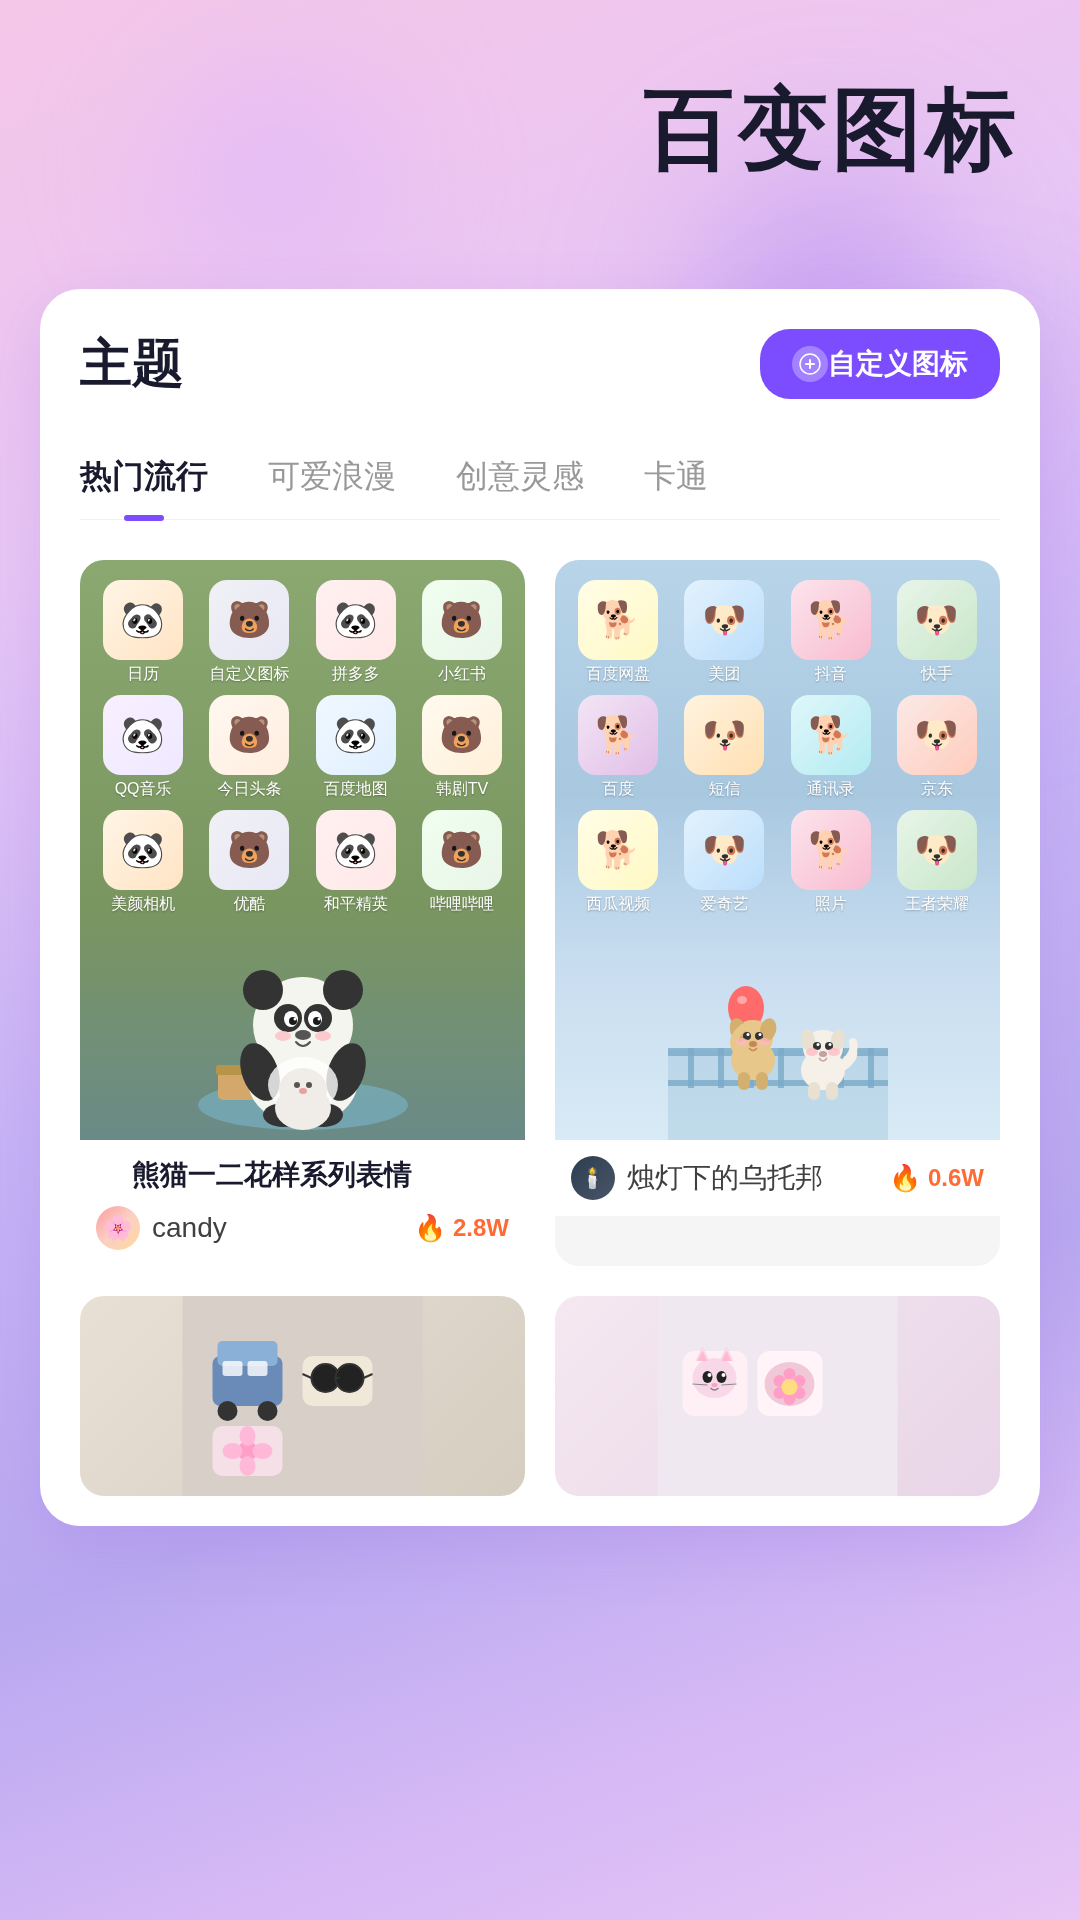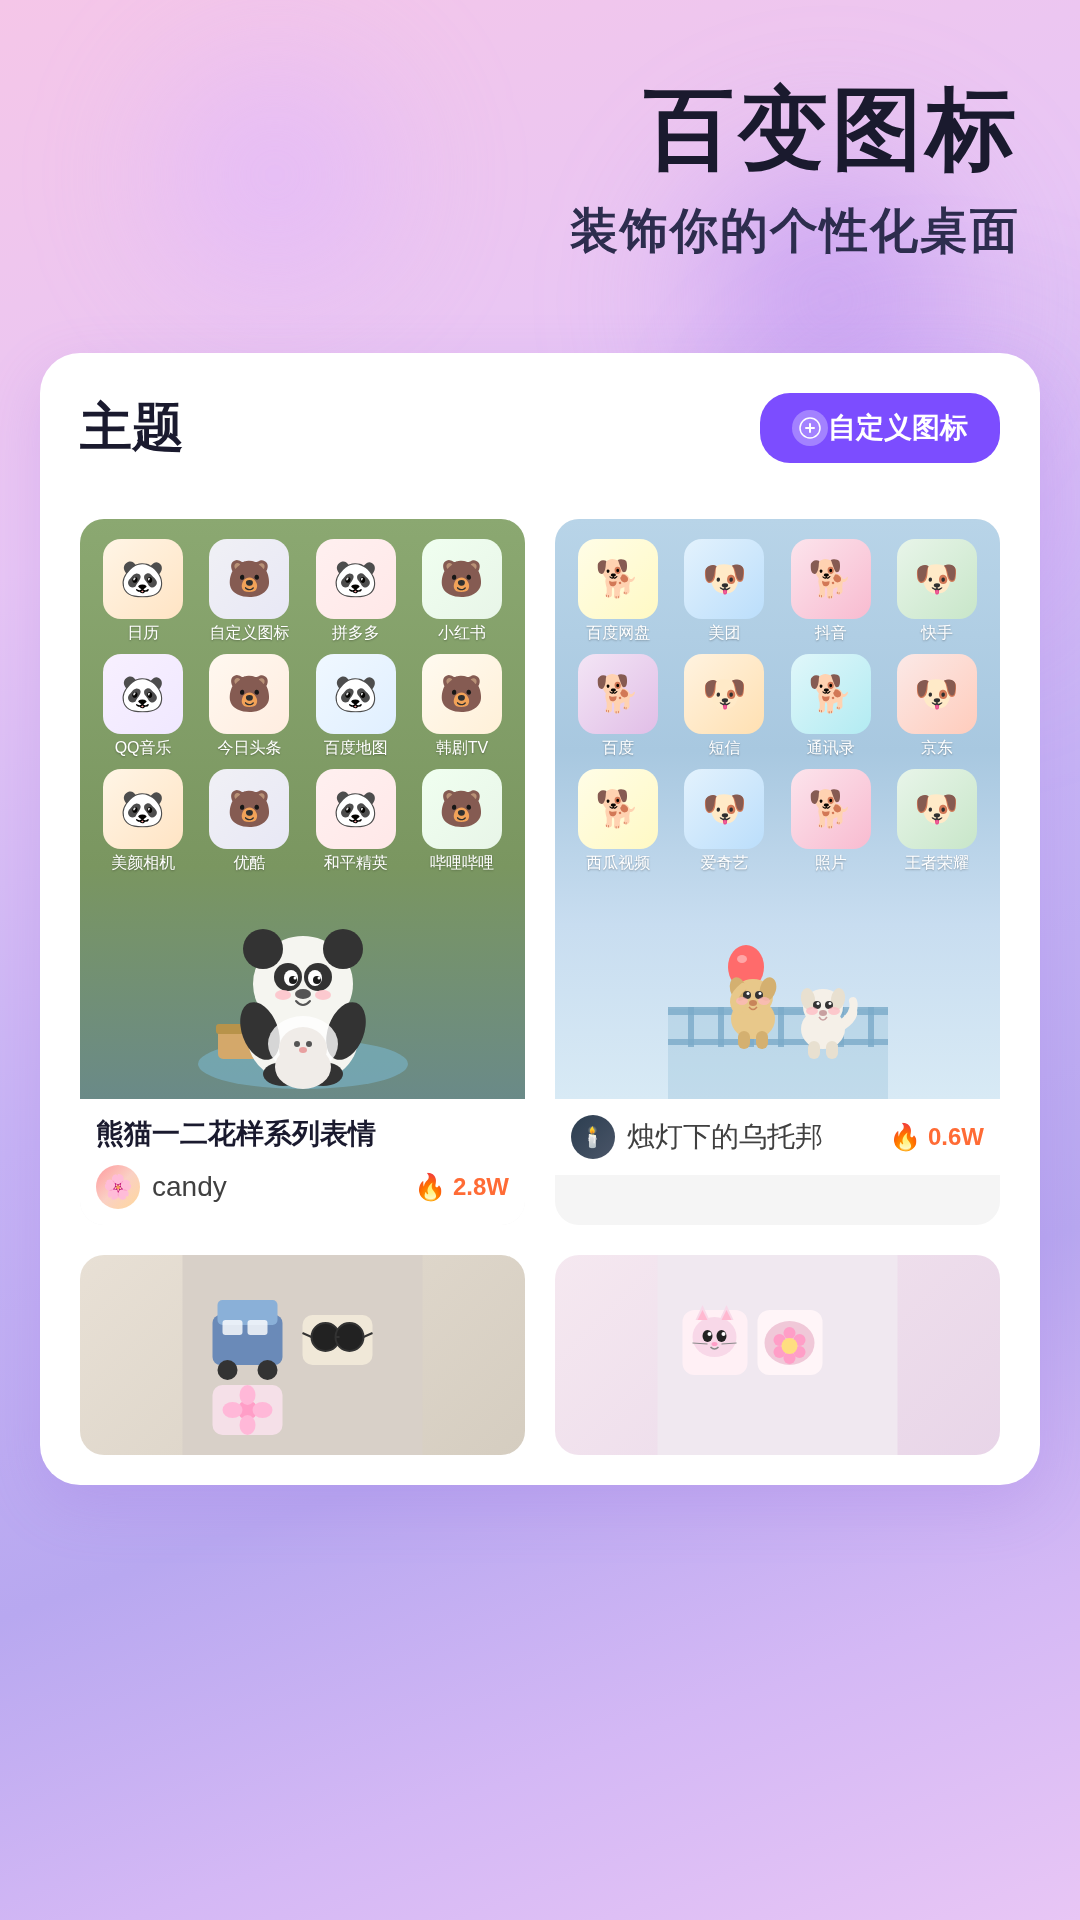--- a/index.html
+++ b/index.html
@@ -222,20 +222,21 @@
     .theme-info {
       padding: 16px;
       background: white;
     }
 
     .theme-name {
       font-size: 28px;
       font-weight: 800;
       color: #1a1a2e;
       margin-bottom: 12px;
+      margin-left: 36px;
     }
 
     .theme-meta {
       display: flex;
       align-items: center;
       gap: 12px;
     }
 
     .author-avatar {
       width: 44px;
@@ -353,38 +354,43 @@
   </style>
 </head>
 <body>
 
 <div class="bg-blob1"></div>
 <div class="bg-blob2"></div>
 <div class="bg-blob3"></div>
 
 <div class="header-section">
   <h1 class="main-title">百变图标</h1>
-  <p class="sub-title">装饰你的个性化桌面</p>
 </div>
 
 <div class="card-container">
 
   <div class="card-header">
     <span class="card-title">主题</span>
     <div class="custom-btn">
       <div class="custom-btn-icon">
         <svg width="22" height="22" viewBox="0 0 22 22" fill="none">
           <circle cx="11" cy="11" r="10" stroke="white" stroke-width="1.5"></circle>
           <path d="M7 11h8M11 7v8" stroke="white" stroke-width="2" stroke-linecap="round"></path>
         </svg>
       </div>
       <span>自定义图标</span>
     </div>
   </div>
 
+  <div class="tabs">
+    <div class="tab-item active">热门流行</div>
+    <div class="tab-item">可爱浪漫</div>
+    <div class="tab-item">创意灵感</div>
+    <div class="tab-item">卡通</div>
+  </div>
 
   <div class="themes-grid">
 
     <div class="theme-card">
       <div class="theme-image panda-theme">
 
         <div class="app-icons-grid">
           <div class="app-icon">
             <div class="app-icon-img panda-icon-1">🐼</div>
             <span class="app-icon-label">日历</span>

